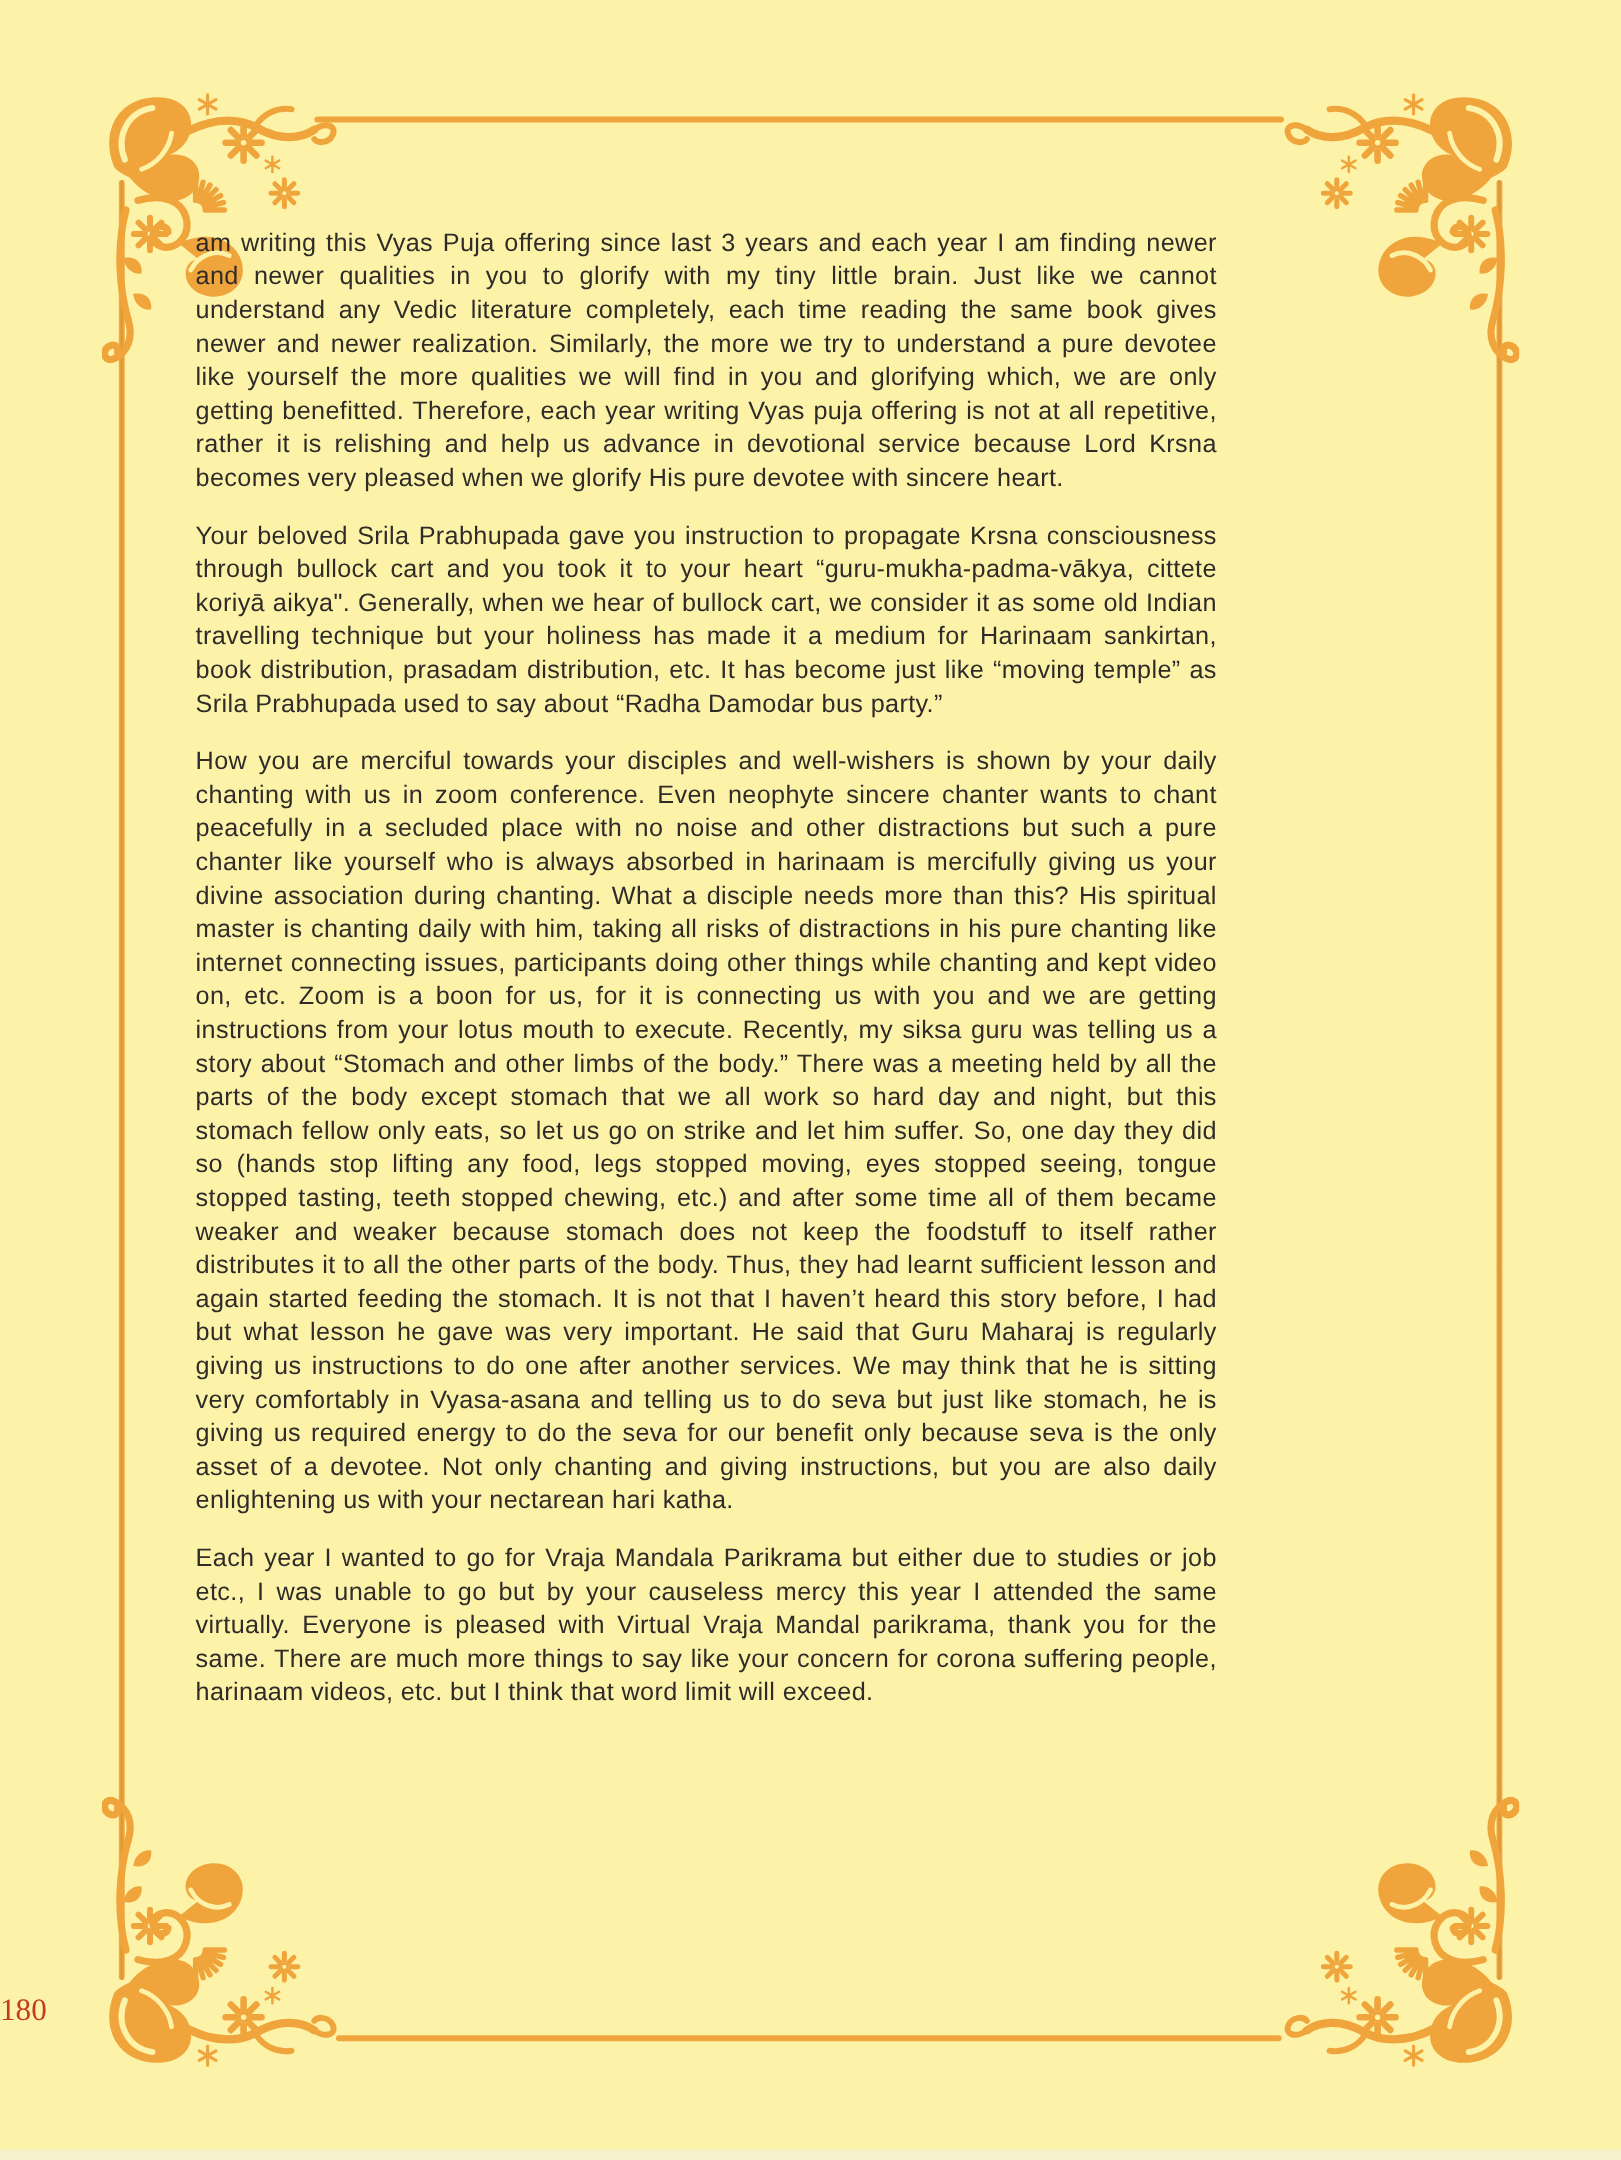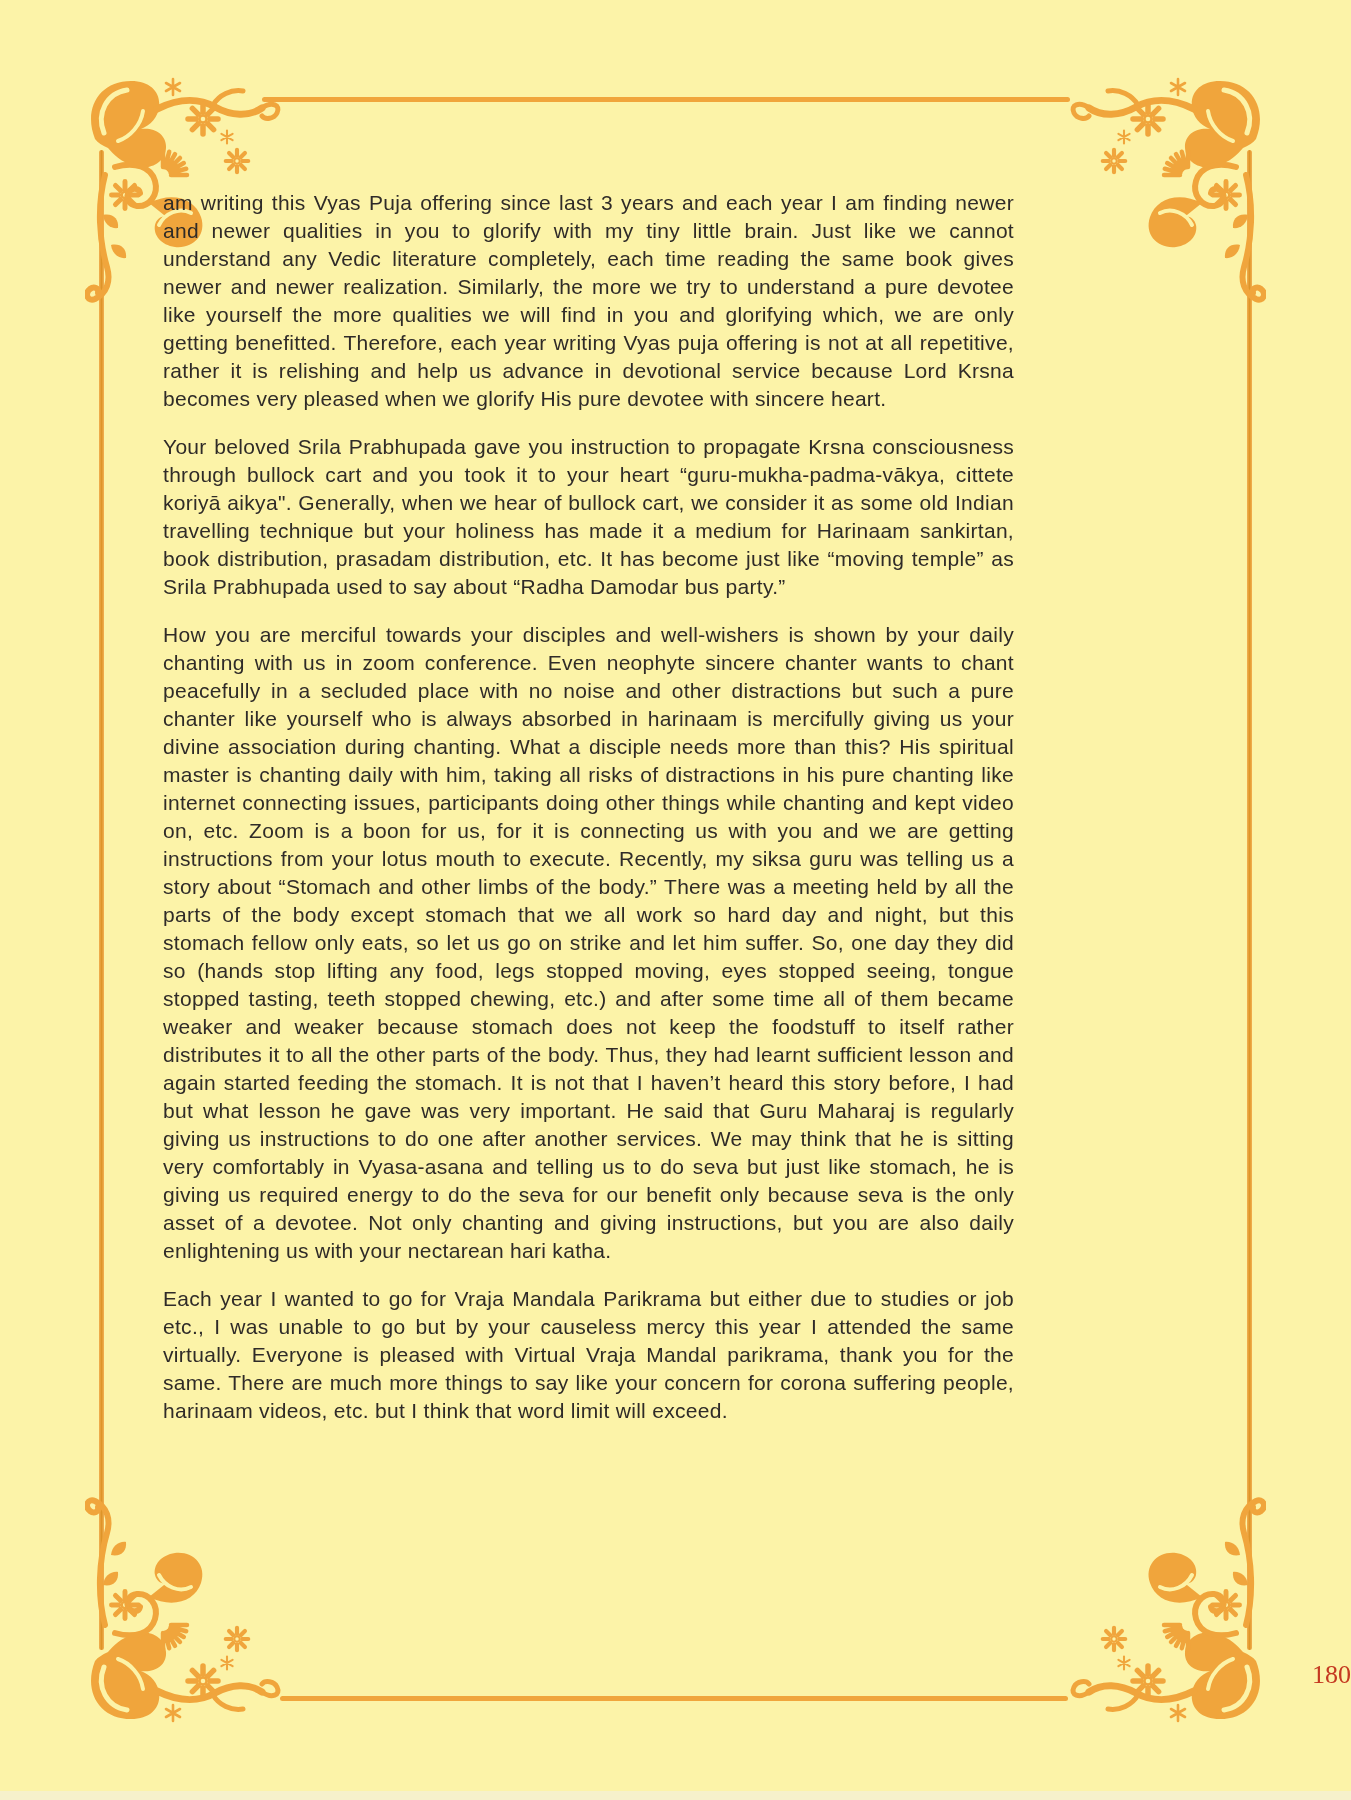--- a/index.html
+++ b/index.html
@@ -38,21 +38,21 @@
     position:absolute;left:163px;top:168px;width:851px;
     color:var(--ink);
     font-size:21px;line-height:28px;letter-spacing:0.3px;
     text-align:justify;
     margin-top:21px;
   }
   .text-block p{margin:0 0 20px 0;}
 
   .page-number{
     position:absolute;left:0;top:1660px;width:100%;
-    text-align:right;
+    text-align:left;
     font-family:"Liberation Serif",serif;
     font-size:26px;
     color:var(--pagenum);
   }
 
   .scan-strip{position:absolute;left:0;bottom:0;width:100%;height:9px;background:#F6F1CB;}
 </style>
 </head>
 <body>
 

